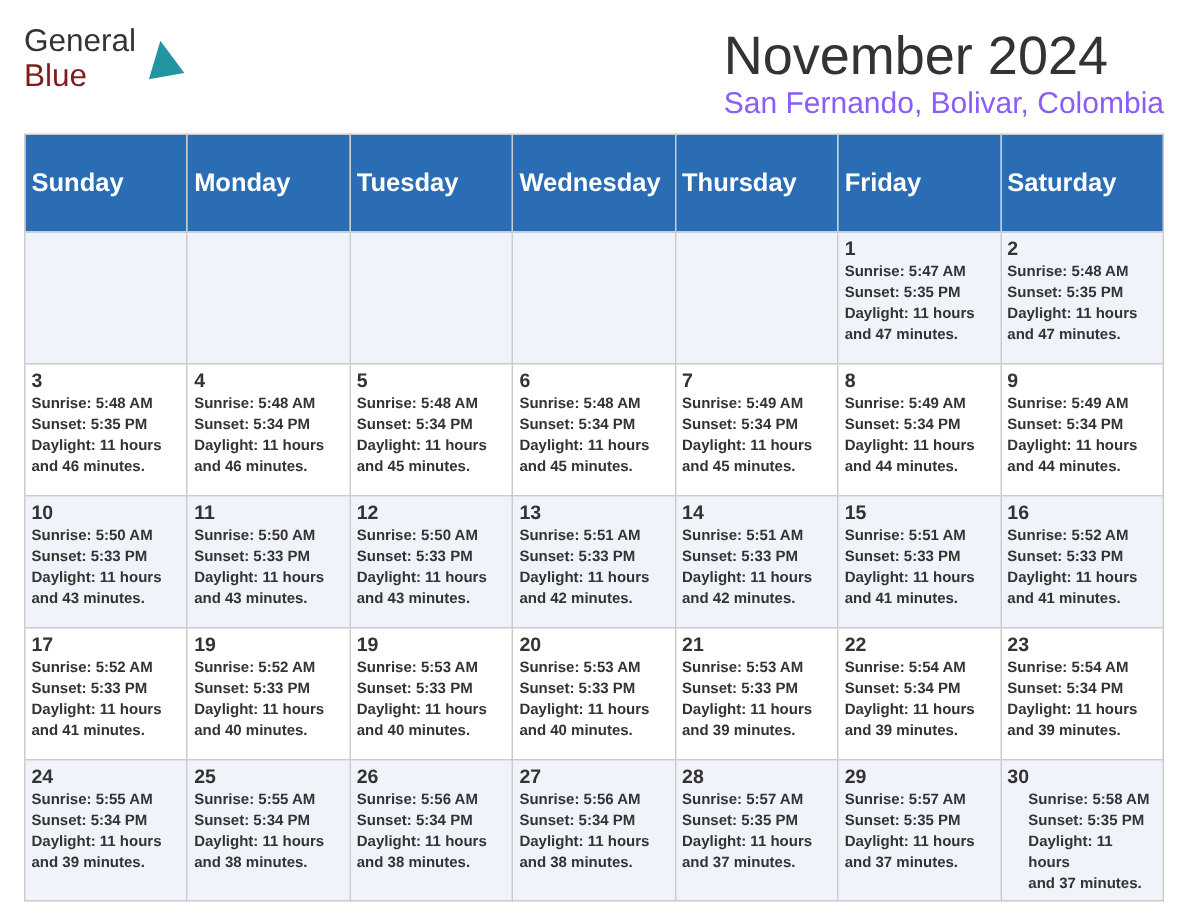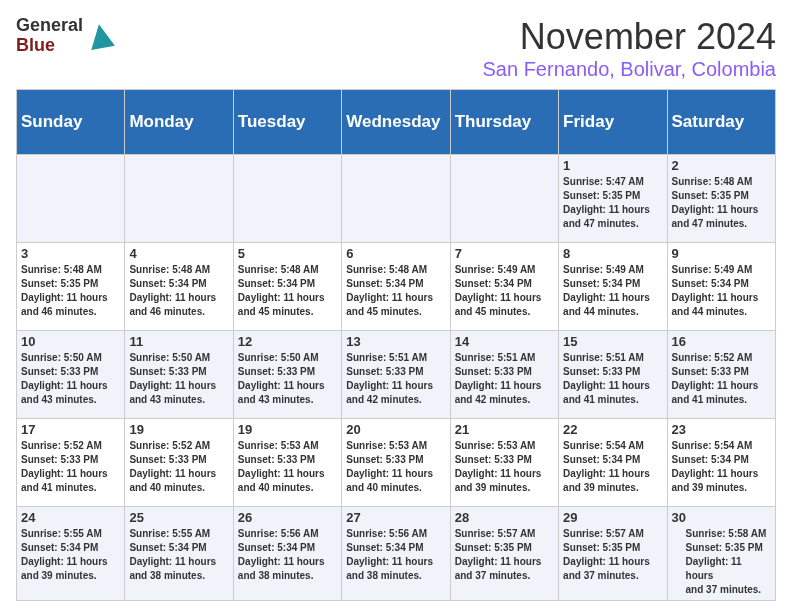--- a/index.html
+++ b/index.html
@@ -15,28 +15,27 @@
       align-items: flex-start;
       justify-content: space-between;
       margin-bottom: 8px;
     }
     .logo {
       display: flex;
       align-items: center;
       gap: 4px;
     }
     .logo-text {
-      font-size: 18px;
-      font-weight: bold;
+      font-size: 21px;
+      font-weight: normal;
       line-height: 1.1;
     }
     .logo-text .general { color: #333; }
     .logo-text .blue { color: #7f1d1d; }
     .title-area {
-      text-align: right;
     }
     .month-title {
       font-size: 36px;
       font-weight: normal;
       color: #333;
     }
     .location {
       font-size: 20px;
       color: #8b5cf6;
     }

